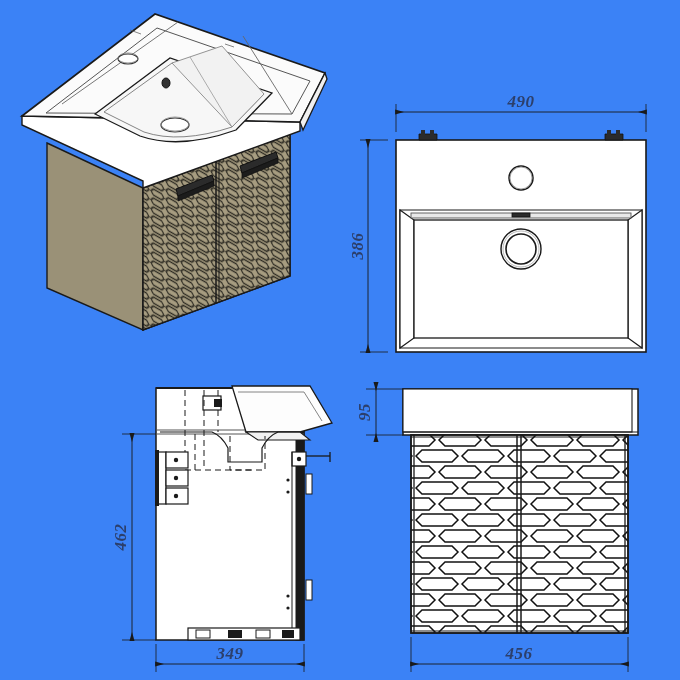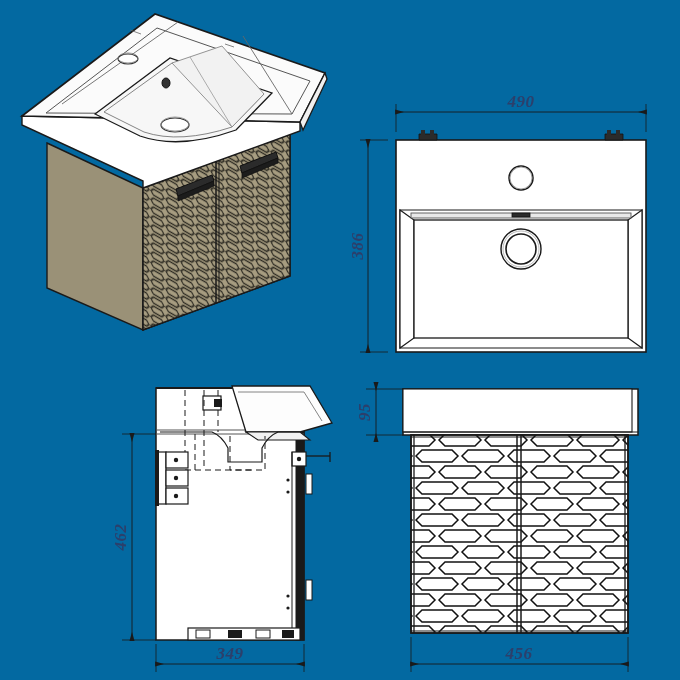--- a/index.html
+++ b/index.html
@@ -1,17 +1,17 @@
 <!DOCTYPE html>
 <html><head>
 <meta charset="utf-8">
 <style>
   html,body{margin:0;padding:0;background:#ffffff;}
   body{width:680px;height:680px;overflow:hidden;font-family:"Liberation Serif",serif;}
-  #sheet{position:relative;width:680px;height:680px;background:#0369a1;}
+  #sheet{position:relative;width:680px;height:680px;background:#3b82f6;}
   svg{display:block;}
   .dimtext{
     font-family:"Liberation Serif",serif;
     font-style:italic;
     font-weight:700;
     font-size:17px;
     fill:#2c3f6b;
     letter-spacing:0.5px;
   }
   .dim-v{ }

